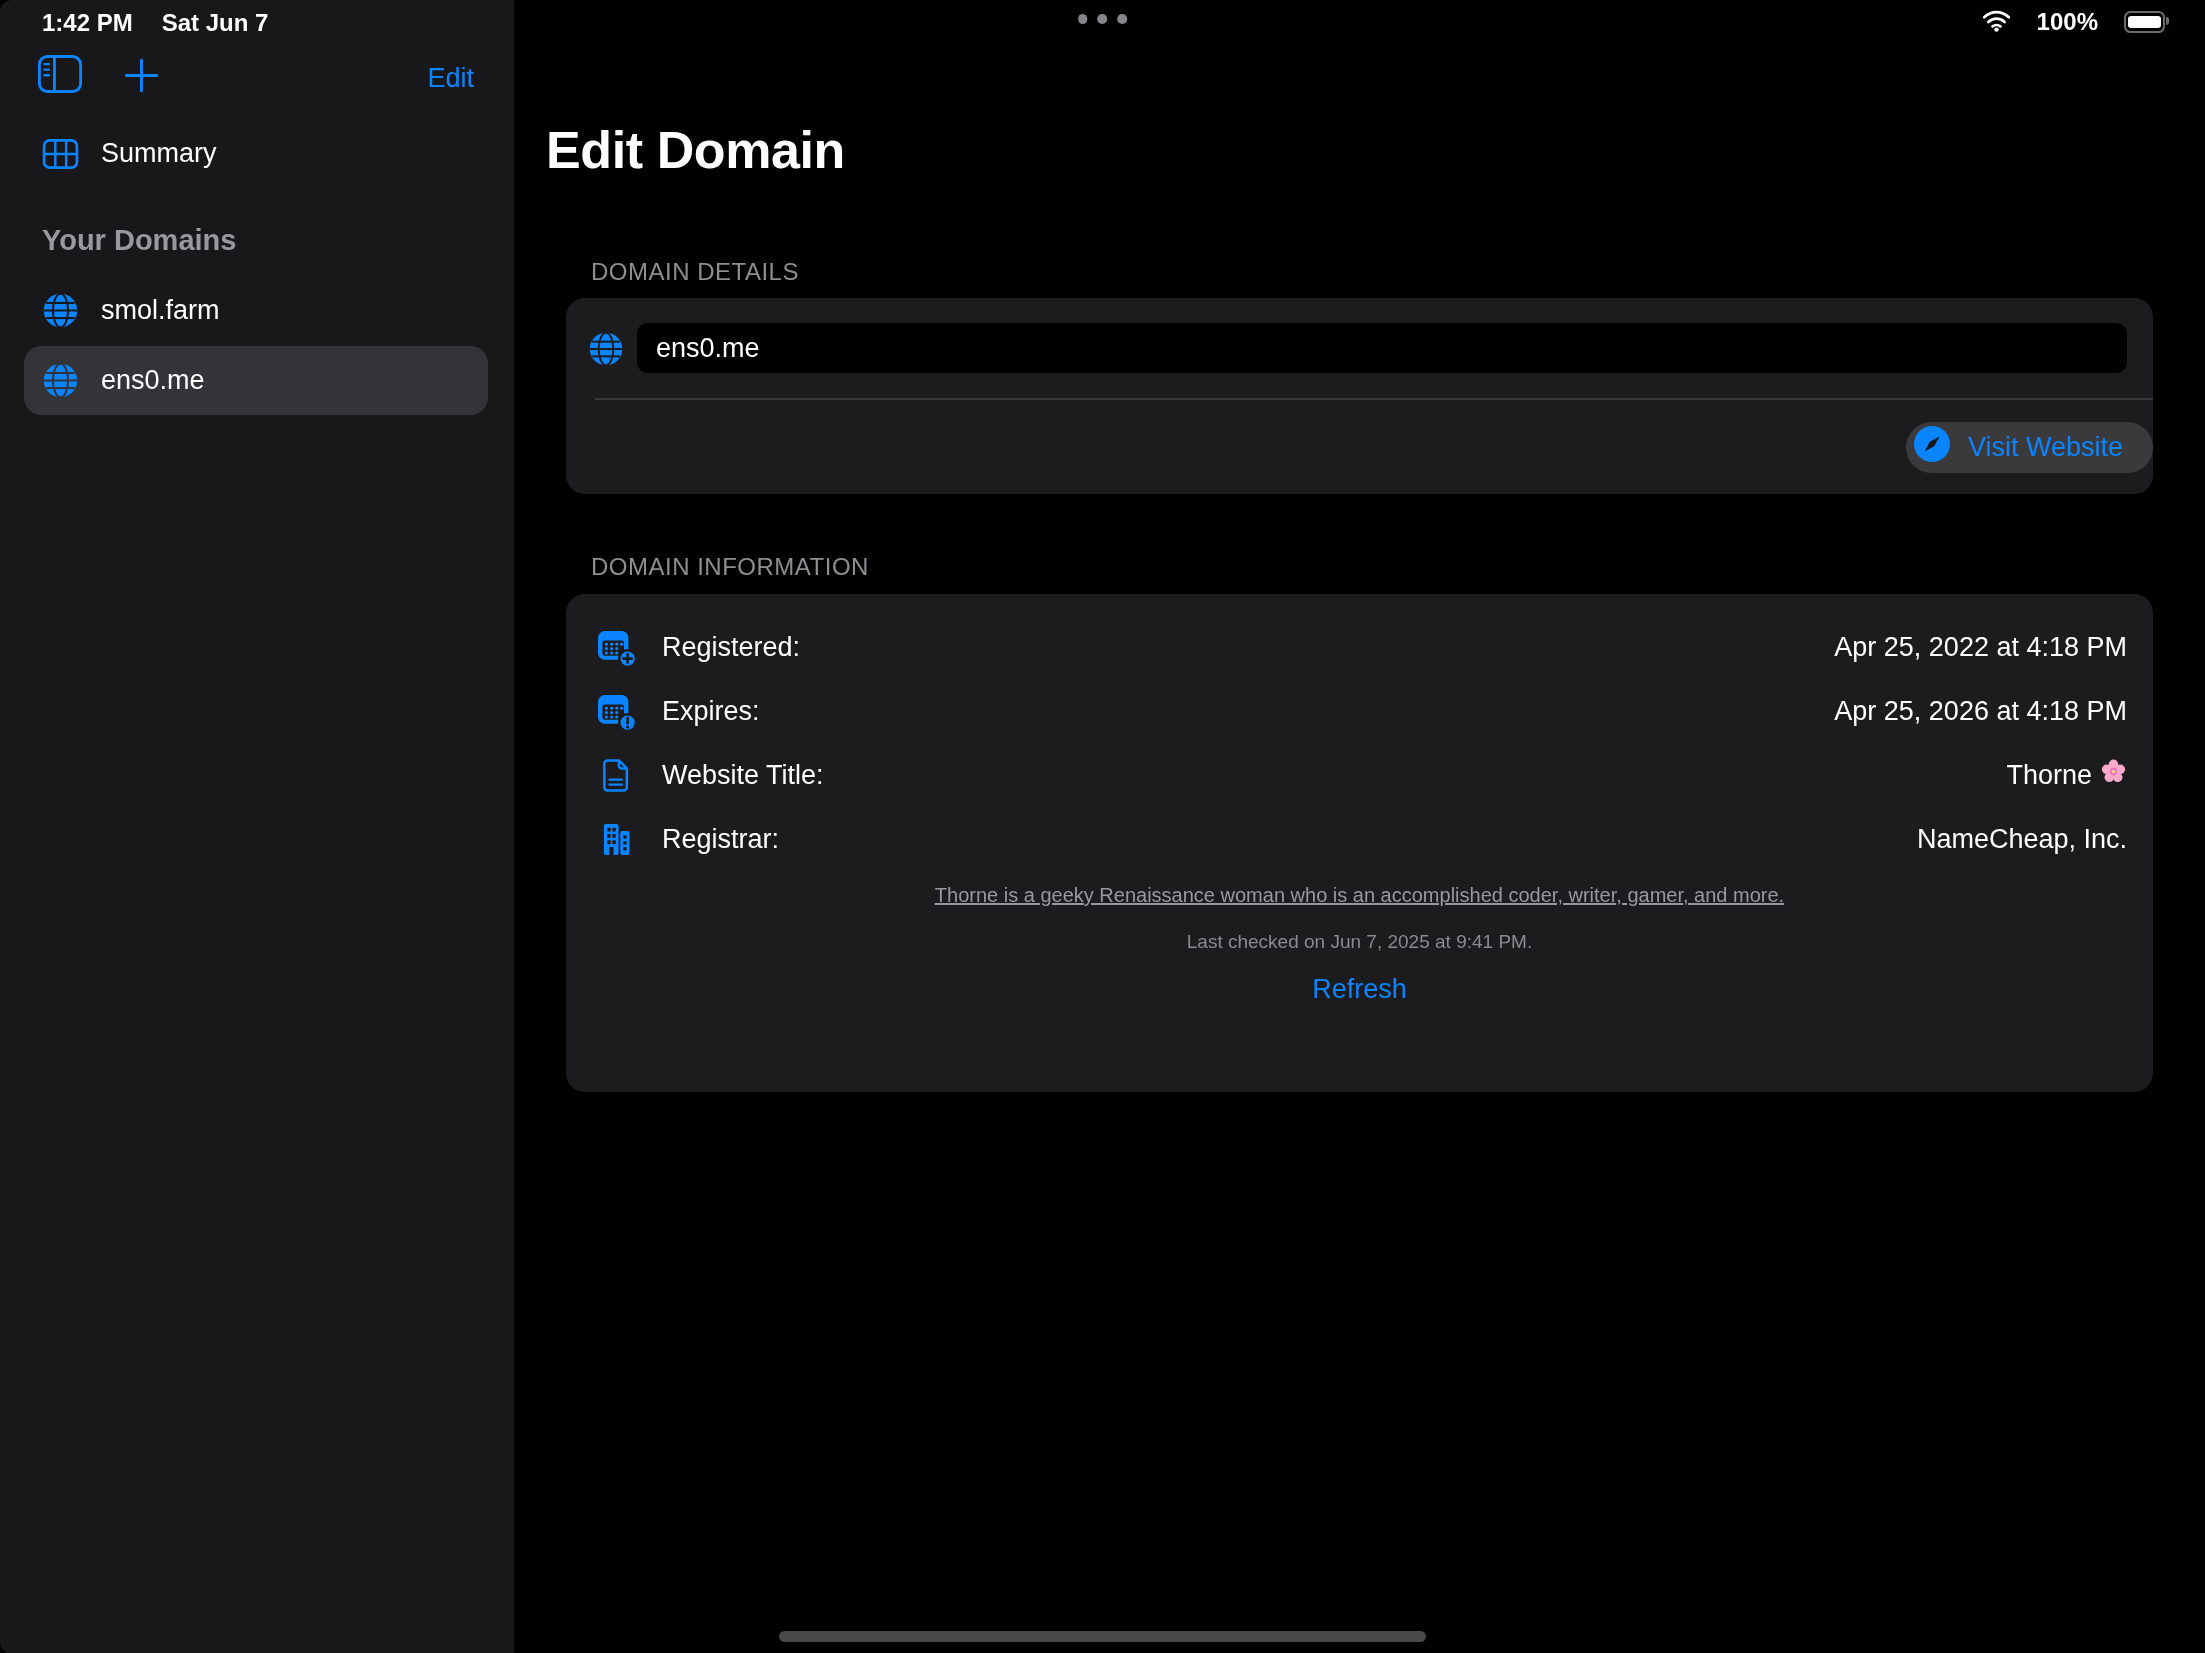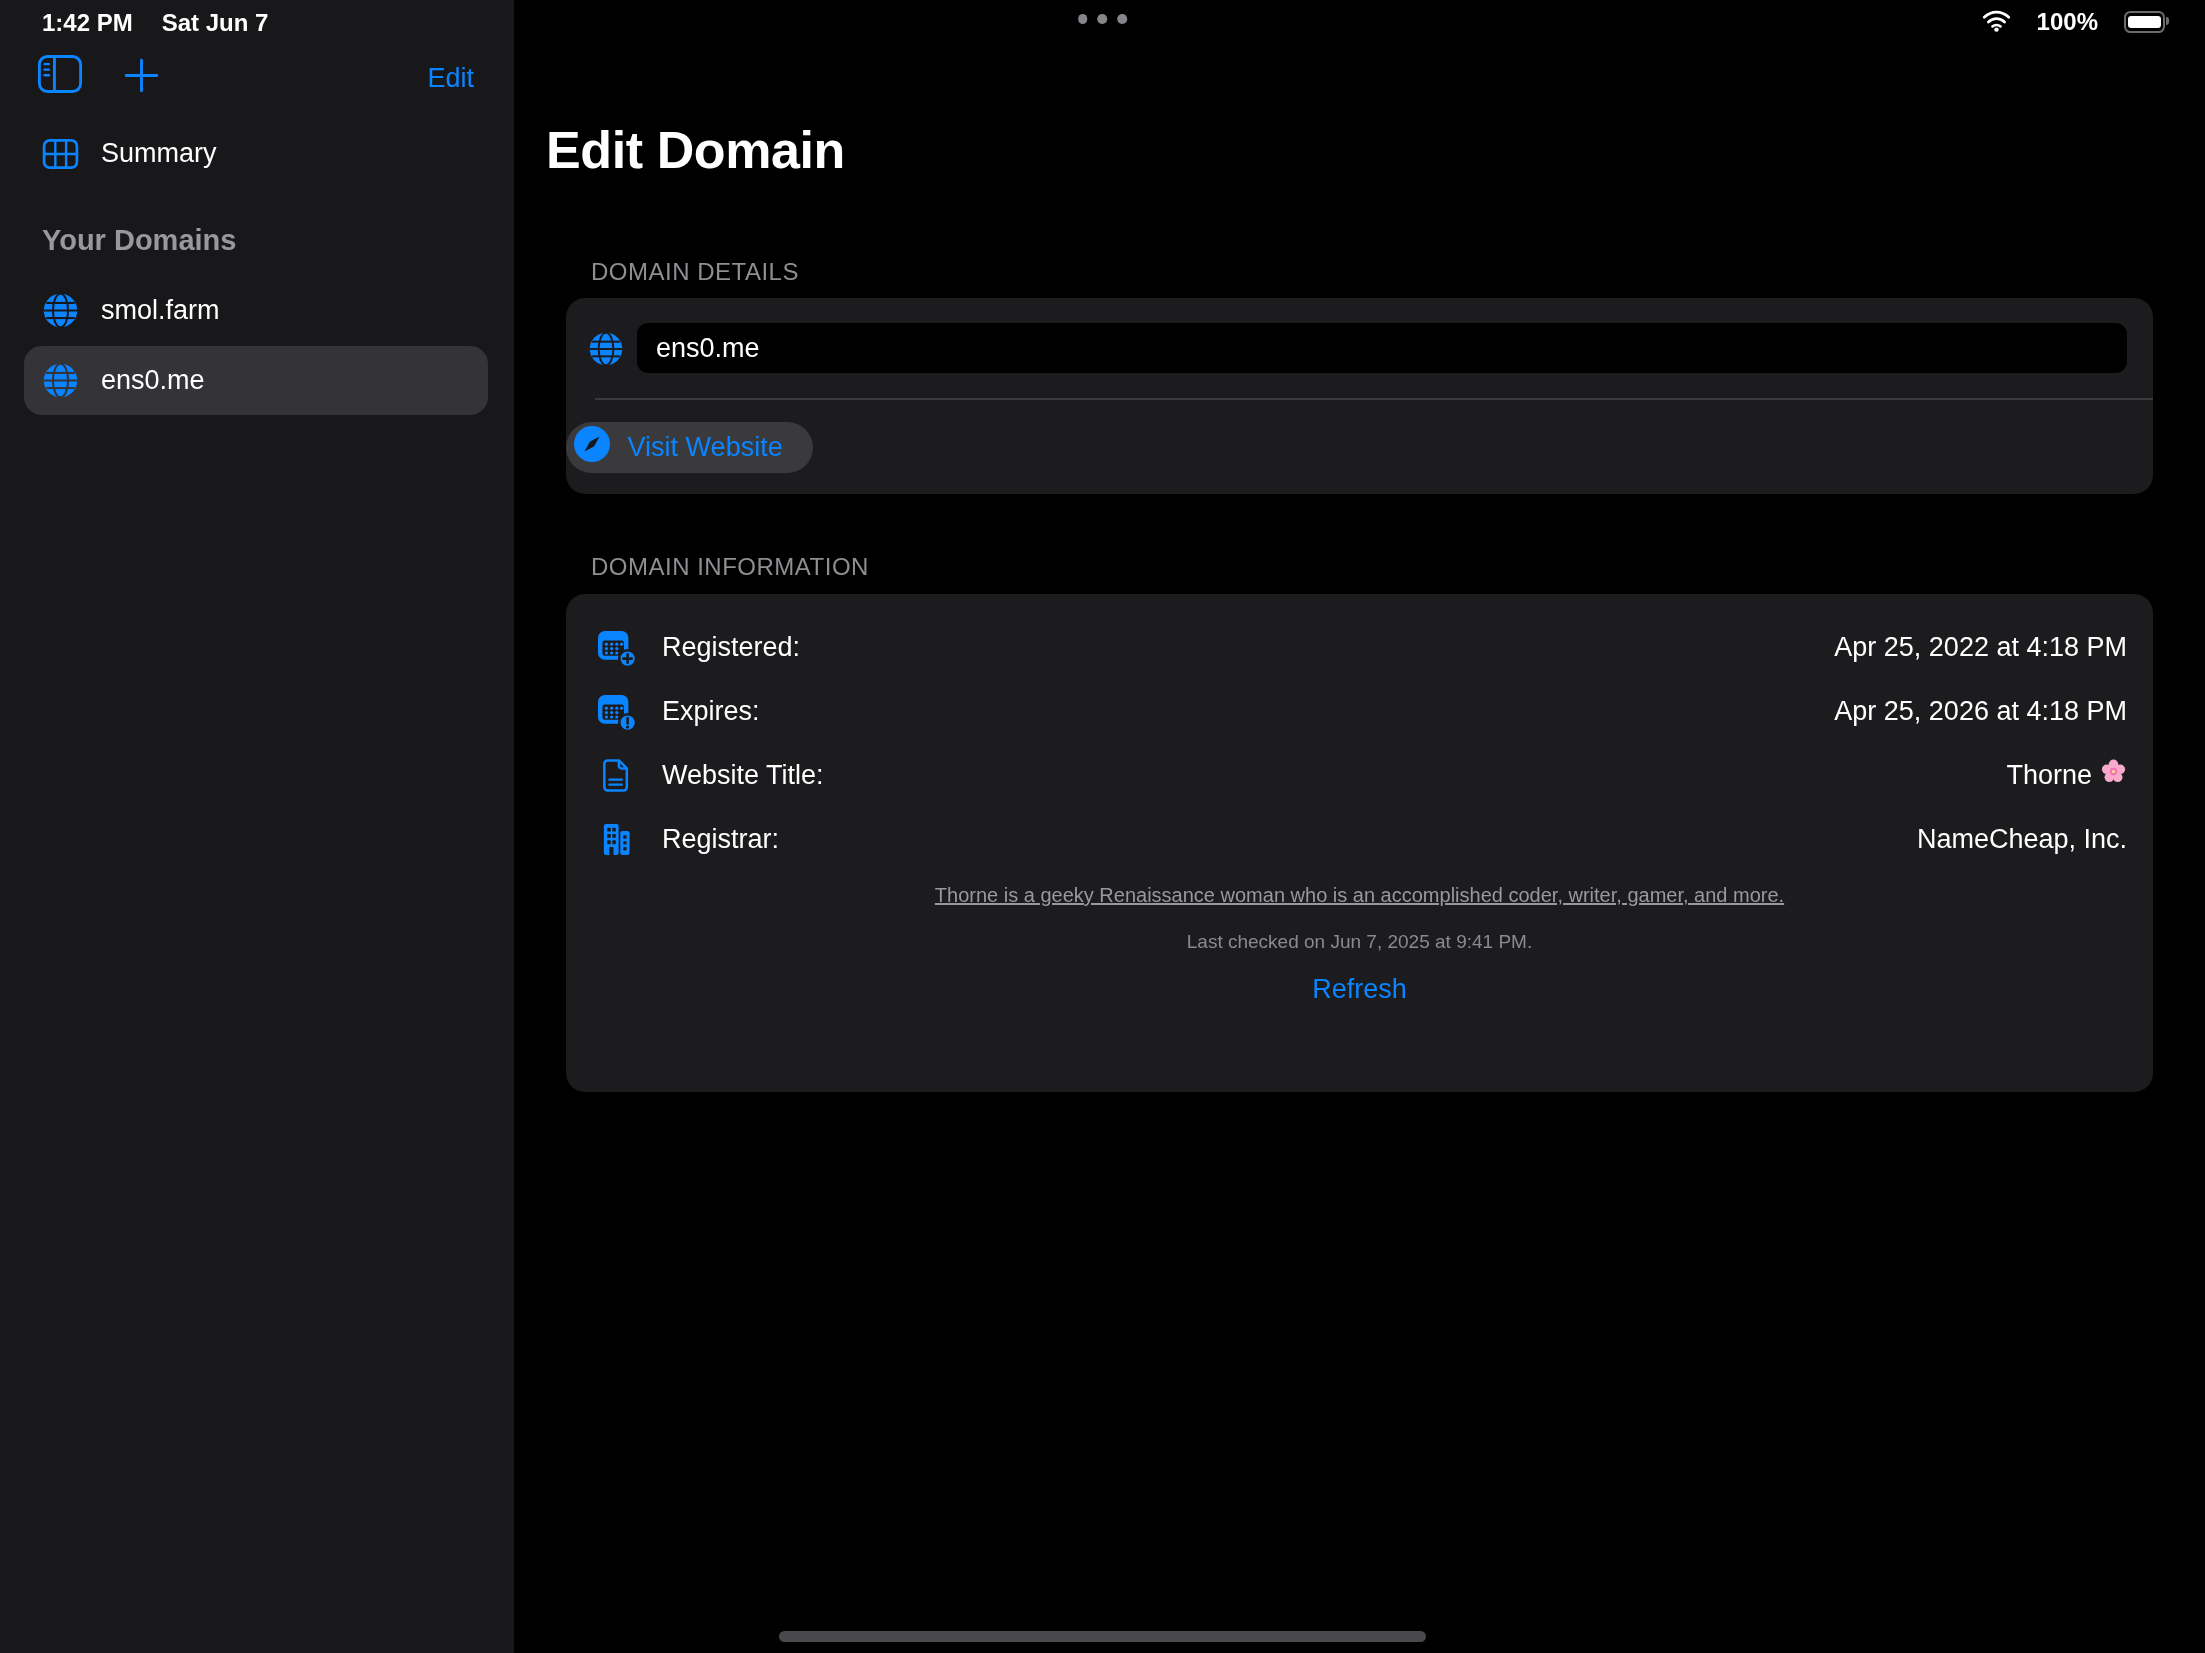--- a/index.html
+++ b/index.html
@@ -1,19 +1,20 @@
 <!DOCTYPE html>
 <html style="--accent: #0A84FF; --sidebar-bg: #18181A; --card-bg: #1C1C1E; --selected-bg: #333338; --separator: #3A3A3C; --button-bg: #3A3A3C; --muted-text: #8E8E93;font-size:13px"><head>
 <meta charset="utf-8">
 <style>
   html,body{margin:0;padding:0;background:#000;}
   .screen{
     position:relative;width:2205px;height:1654px;overflow:hidden;
     background:#000;color:#fff;
     font-family:"Liberation Sans","DejaVu Sans",sans-serif;
+    border-radius:12px;
     -webkit-font-smoothing:antialiased;
   }
   button{font-family:inherit;background:none;border:none;padding:0;cursor:pointer;}
 
   
   .sidebar{position:absolute;left:0;top:0;bottom:0;width:514px;background:var(--sidebar-bg,#18181A);}
   .status-left{position:absolute;left:42px;top:8.8px;display:flex;gap:29px;font-size:24px;align-items:baseline;}
   .status-left .time{font-weight:700;}
   .status-left .date{font-weight:600;}
   .tb-btn{position:absolute;display:flex;align-items:center;justify-content:center;}
@@ -48,21 +49,21 @@
   .card{position:absolute;left:566px;width:1587px;background:var(--card-bg,#1C1C1E);border-radius:19px;box-sizing:border-box;}
   .card-details{top:298px;height:196px;}
   .input-row{position:absolute;top:0;left:0;right:0;height:100px;}
   .input-row .globe{position:absolute;left:23px;top:34px;}
   .domain-input{
     position:absolute;left:71px;right:26px;top:25px;height:50px;
     background:#000;border:none;outline:none;border-radius:11.2px;
     color:#fff;font-size:27px;padding:0 19px;font-family:inherit;
   }
   .sep{position:absolute;top:100px;left:29px;right:0;height:1.6px;background:var(--separator,#3A3A3C);}
-  .button-row{position:absolute;top:102px;left:0;right:0;bottom:0;display:flex;align-items:center;justify-content:flex-start;}
+  .button-row{position:absolute;top:102px;left:0;right:0;bottom:0;display:flex;align-items:center;justify-content:flex-end;}
   .visit-btn{
     display:flex;align-items:center;gap:17.6px;height:51px;padding:0 30px 0 8px;
     border-radius:26px;background:var(--button-bg,#3A3A3C);color:var(--accent,#0A84FF);font-size:27px;
   }
   .card-info{top:594px;height:498px;padding-top:21px;}
   .info-row{display:flex;align-items:center;height:64px;padding:0 26px 0 30px;font-size:27px;}
   .info-row .ic{width:40px;height:40px;flex:0 0 40px;display:flex;align-items:center;justify-content:center;}
   .info-row .label{margin-left:26px;}
   .info-row .value{margin-left:auto;text-align:right;display:flex;align-items:center;gap:8px;}
   .desc{margin:13px 32px 0;text-align:center;font-size:20px;color:#98989E;text-decoration:underline;}

